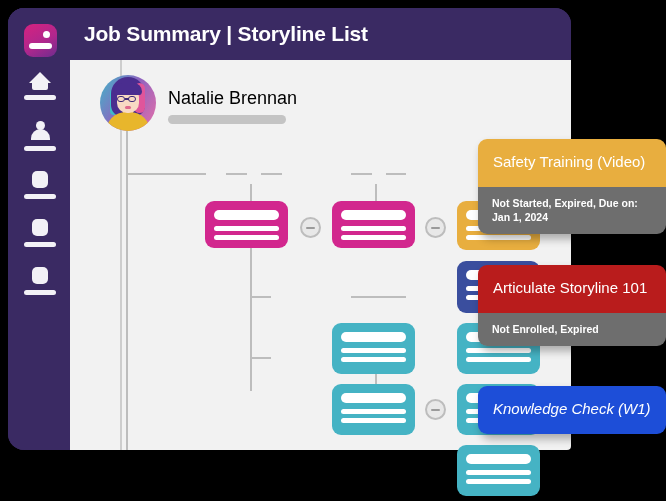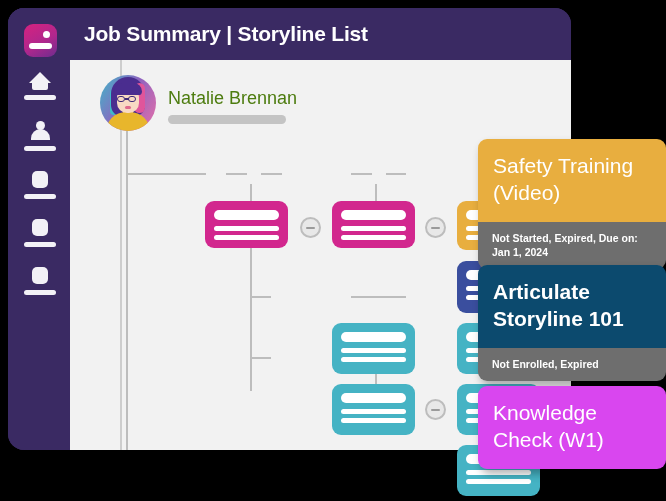--- a/index.html
+++ b/index.html
@@ -141,21 +141,21 @@
     position: absolute; left: 25px; top: 31px; width: 6px; height: 3px;
     border-radius: 3px; background: #e06a8c;
   }
   .av-strand-l {
     position: absolute; left: 10px; top: 14px; width: 8px; height: 26px;
     border-radius: 5px; background: #3fb8c8;
   }
 
   .person-name {
     position: absolute; left: 98px; top: 28px;
-    font-size: 18px; color: #4d7c0f; white-space: nowrap;
+    font-size: 18px; color: #000000; white-space: nowrap;
   }
   .name-skel {
     position: absolute; left: 98px; top: 55px;
     width: 118px; height: 9px; border-radius: 5px; background: #c4c4c4;
   }
 
   
   .line { position: absolute; background: #bdbdbd; }
   .vline { width: 2px; }
   .hline { height: 2px; }
@@ -190,30 +190,30 @@
   }
 
   
   .ov-card {
     position: absolute; width: 188px;
     border-radius: 9px; overflow: hidden;
     box-shadow: 3px 5px 9px rgba(0,0,0,0.30);
   }
   .ov-head {
     padding: 13px 15px 15px 15px;
-    color: #ffffff; font-size: 21px; line-height: 1.30;
+    color: #ffffff; font-size: 15px; line-height: 1.30;
   }
   .ov-status {
     background: #6e6e6e; color: #ffffff;
     font-size: 10.5px; font-weight: bold; line-height: 1.35;
     padding: 9px 14px 10px 14px;
   }
   .c-yellow .ov-head { background: #e8ae3f; }
-  .c-blue   .ov-head { background: #0c4a6e; font-weight: bold; }
-  .c-teal   .ov-head { background: #d946ef; }
+  .c-blue   .ov-head { background: #b91c1c; }
+  .c-teal   .ov-head { background: #1d4ed8; font-style: italic; }
 </style>
 </head>
 <body>
 
 <div id="stage">
 
   <div class="app-window">
 
     <div class="topbar">
       <div class="app-title">Job Summary | Storyline List</div>

